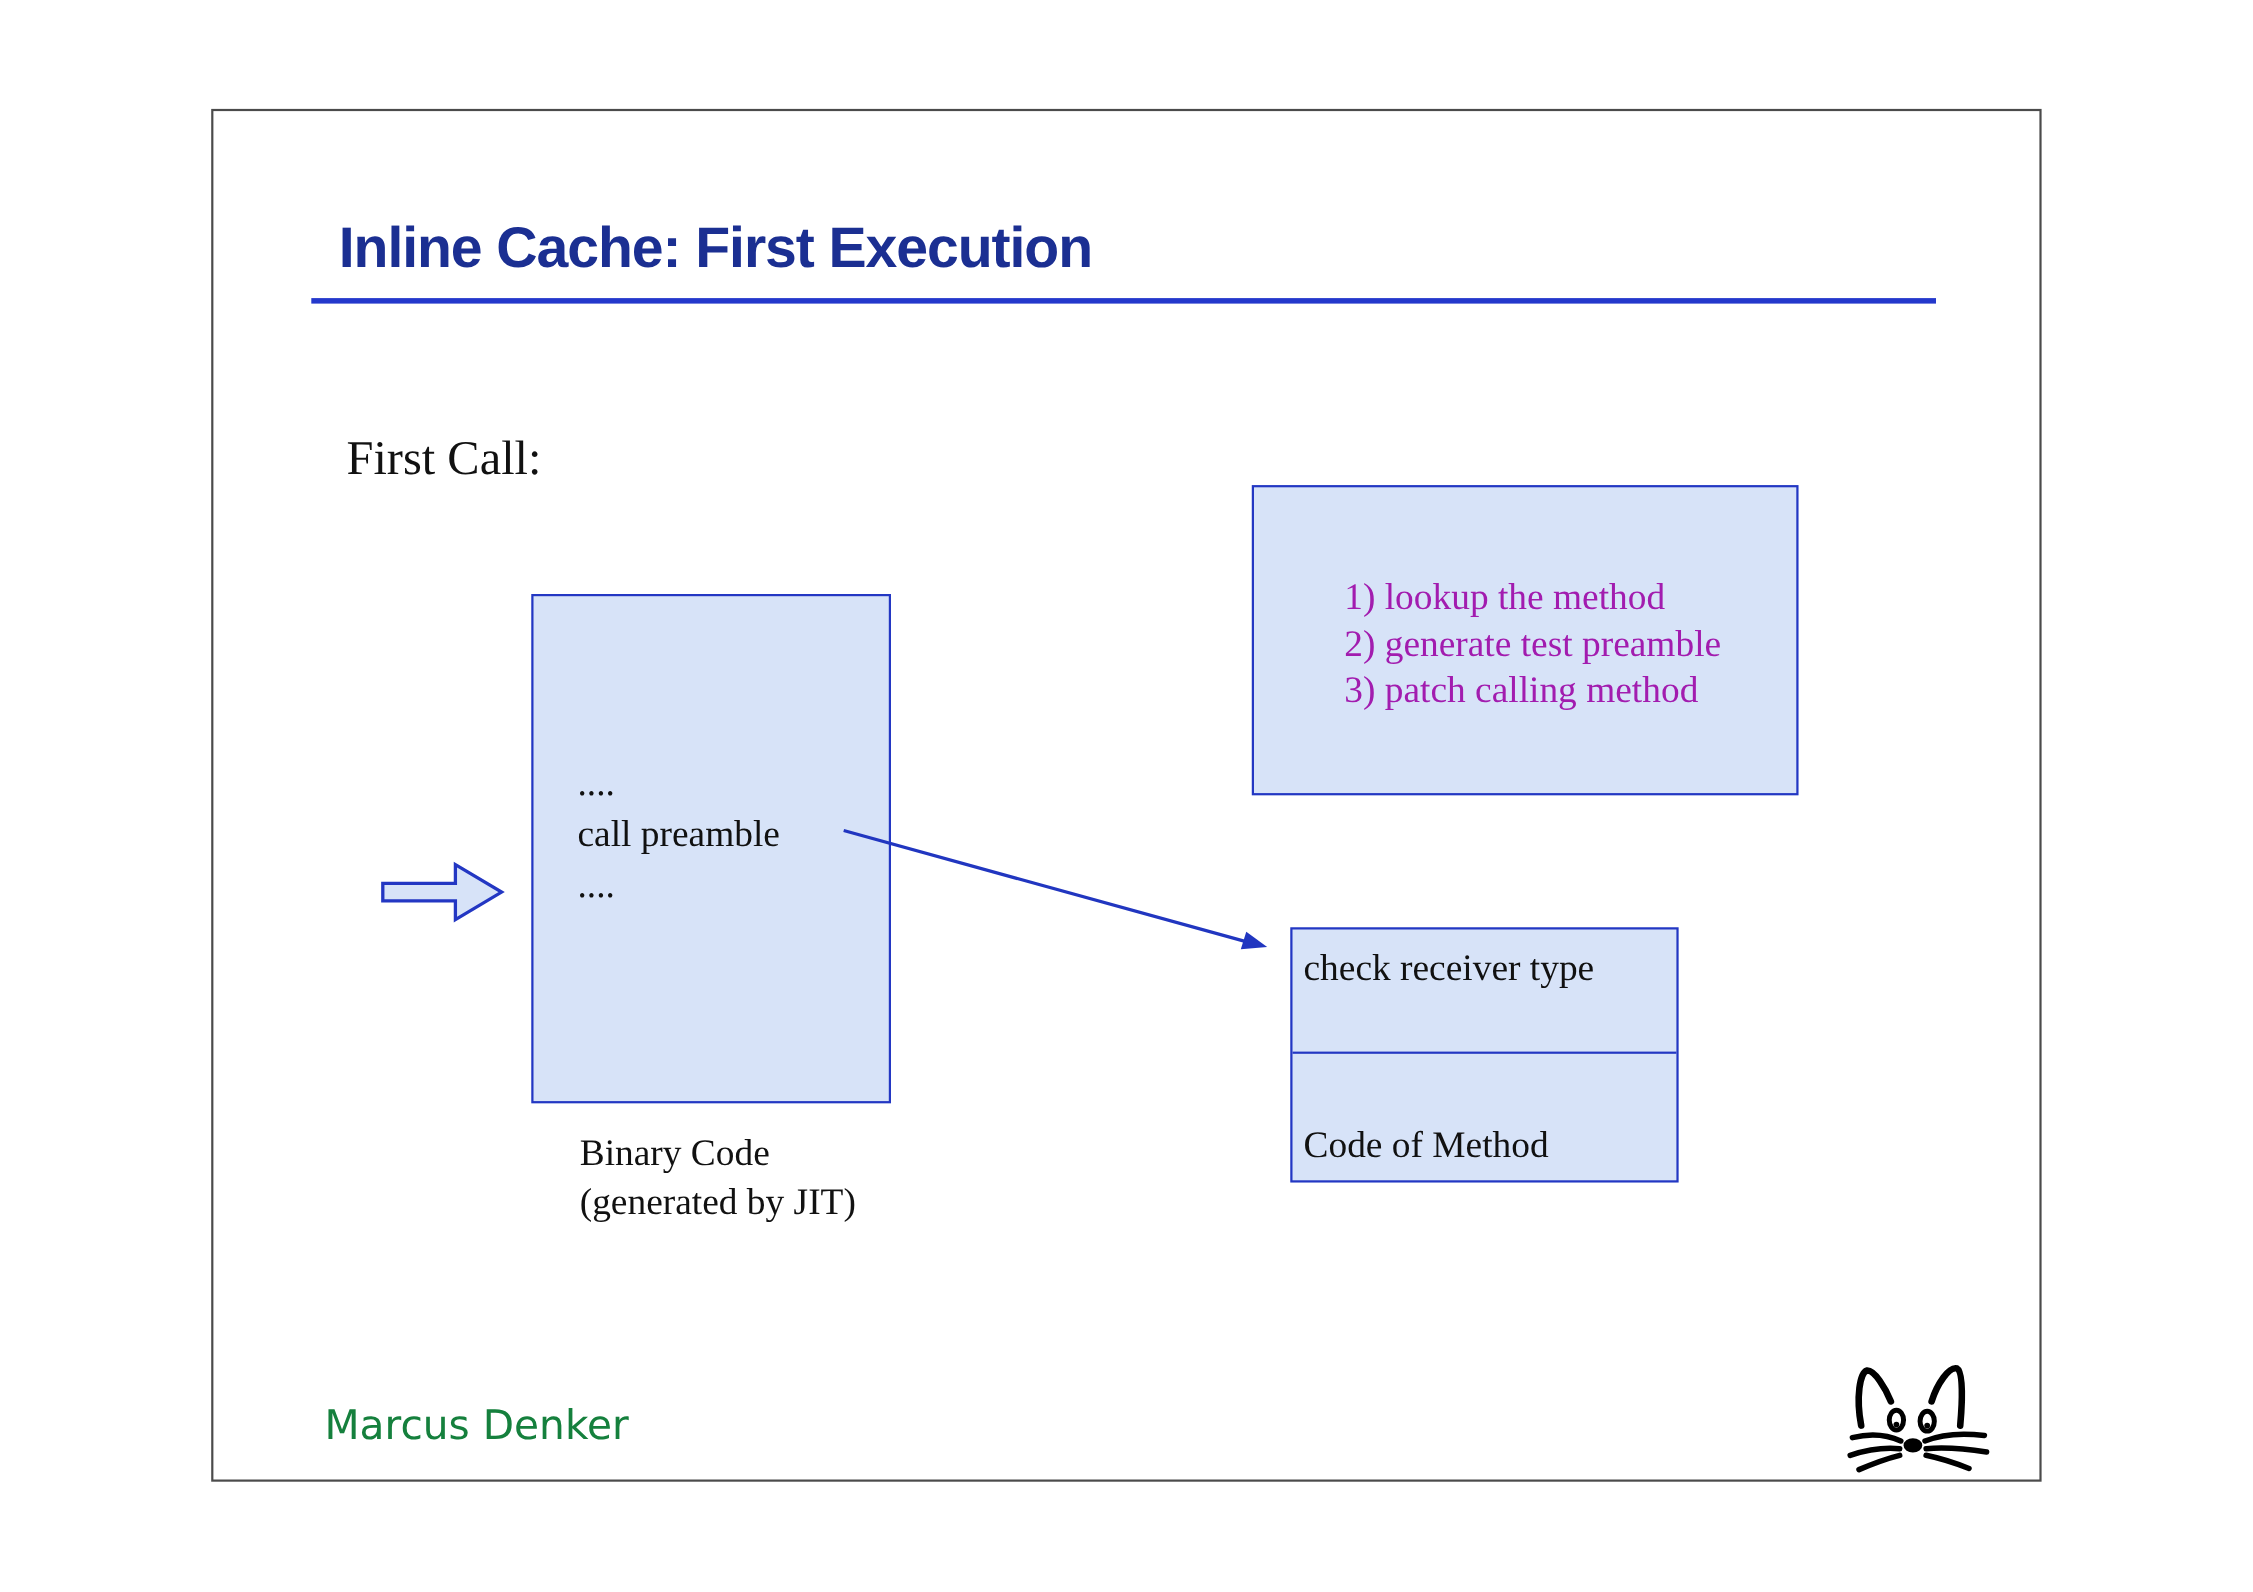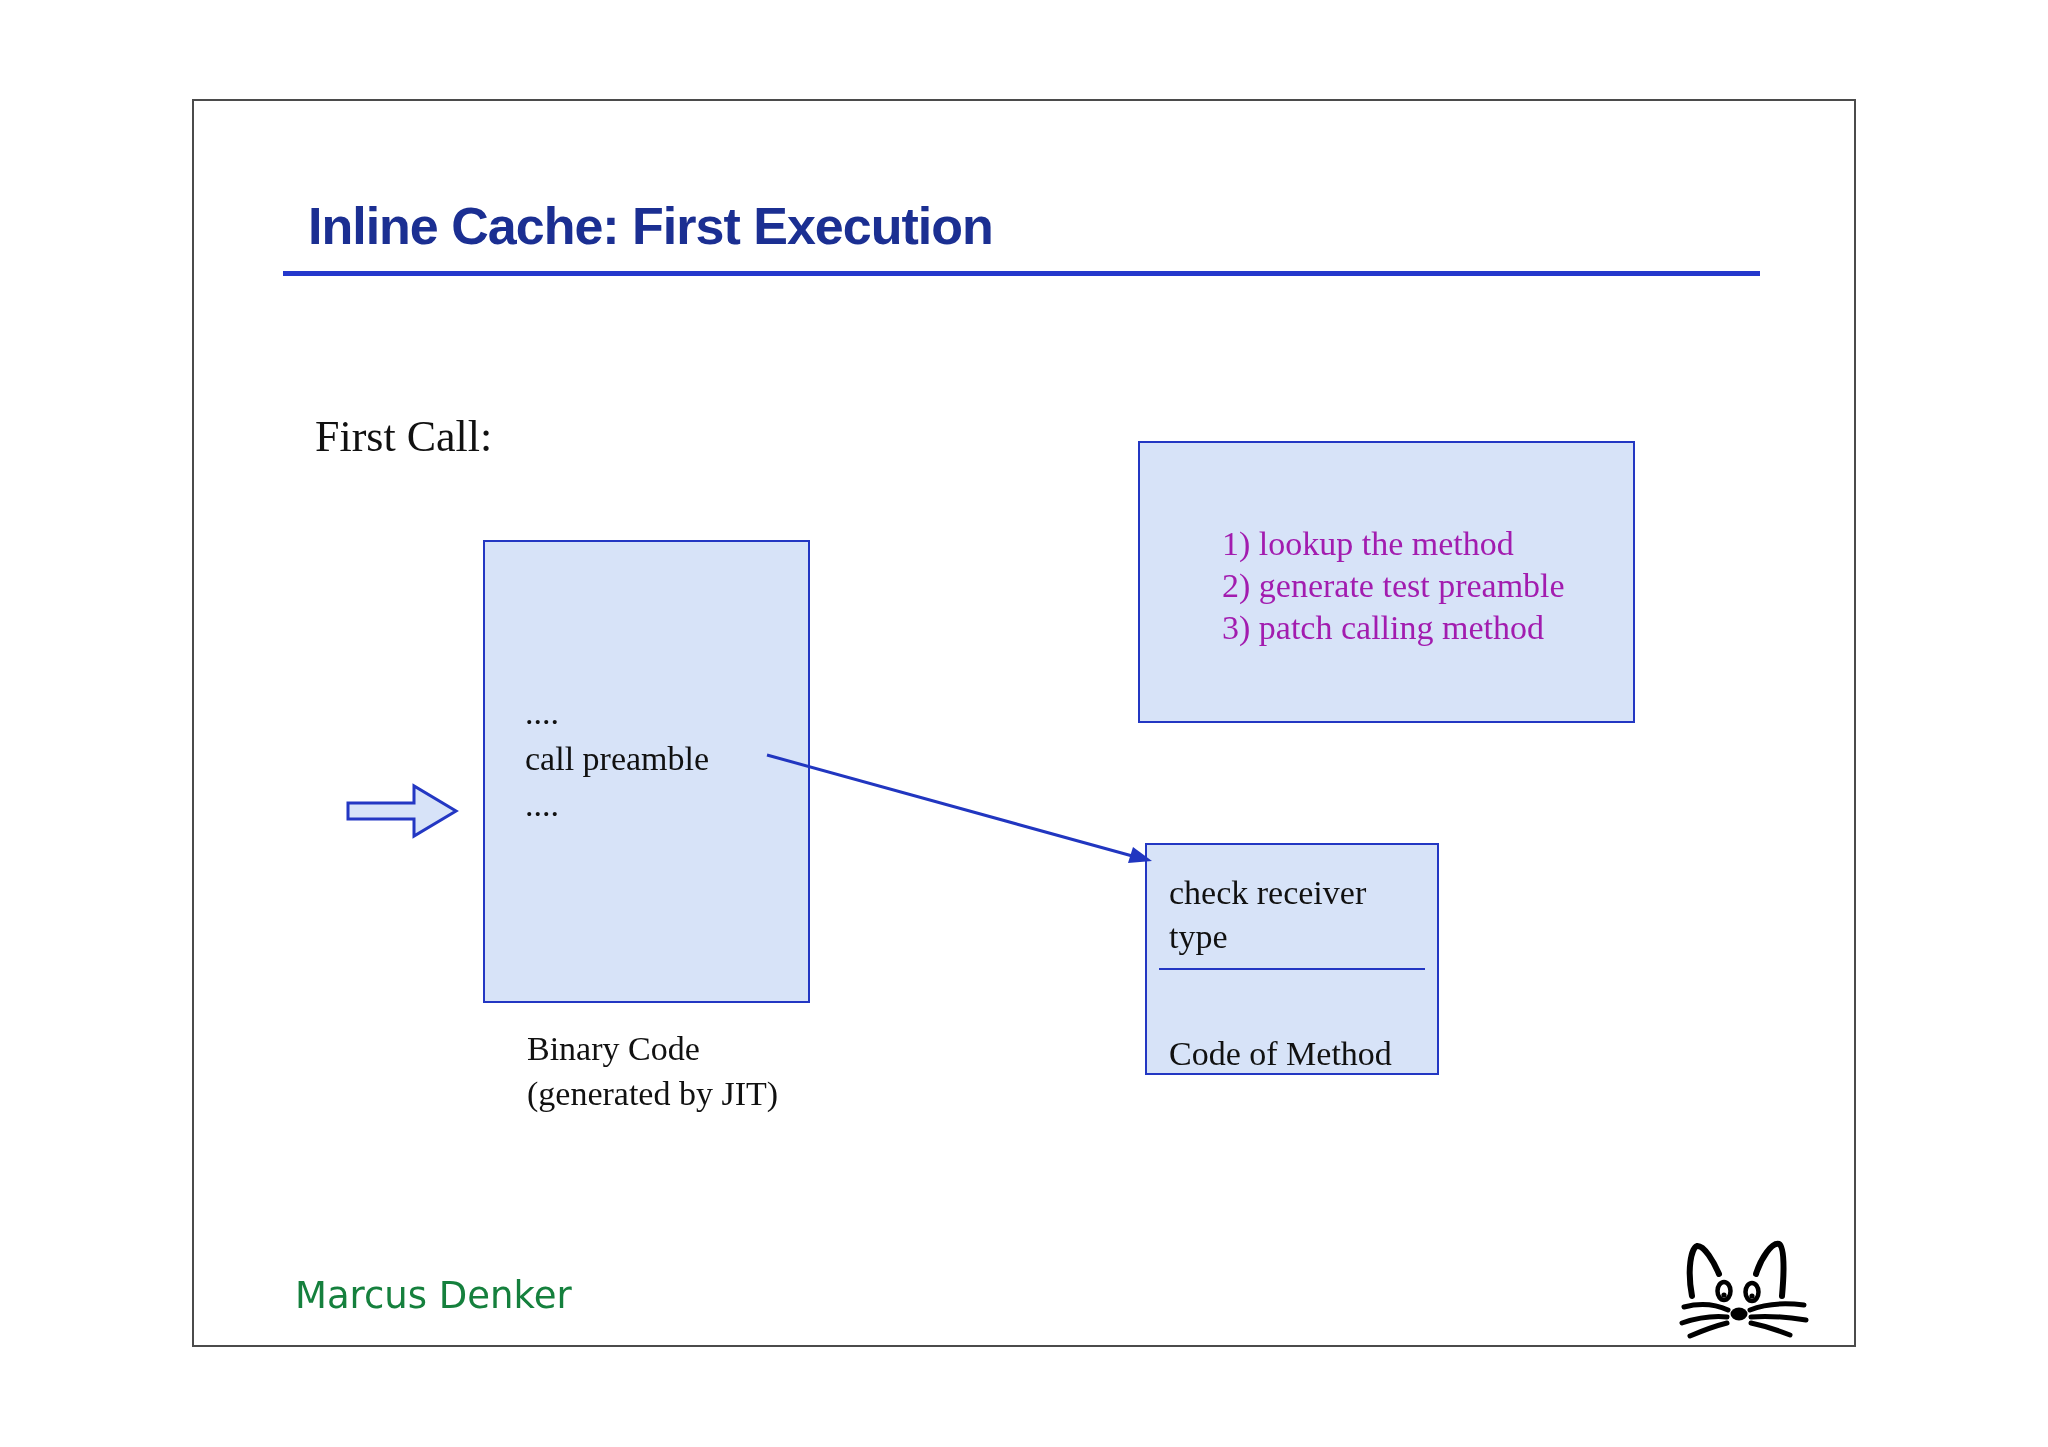--- a/index.html
+++ b/index.html
@@ -46,21 +46,20 @@
     background: #2438cc;
   }
   .first-call {
     position: absolute;
     left: 315px;
     top: 392px;
     font-size: 44px;
     line-height: 50px;
     color: #111111;
     white-space: nowrap;
-    margin-top: 20px;
   }
   .blue-box {
     position: absolute;
     background: #d7e3f8;
     border: 2px solid #2337c3;
     box-sizing: border-box;
   }
   .binary-box {
     left: 483px;
     top: 540px;
@@ -81,25 +80,25 @@
     height: 282px;
     padding: 80px 0 0 82px;
   }
   .steps-box .step-line {
     font-size: 34px;
     line-height: 42px;
     color: #a21caf;
     white-space: nowrap;
   }
   .method-box {
-    left: 1145px;
+    left: 1173px;
     top: 843px;
-    width: 294px;
+    width: 353px;
     height: 232px;
-    padding: 12px;
+    padding: 0;
   }
   .method-cell-top {
     box-sizing: border-box;
     height: 113px;
     border-bottom: 2px solid #2337c3;
     padding: 14px 30px 0 10px;
     font-size: 34px;
     line-height: 44px;
     color: #111111;
   }

